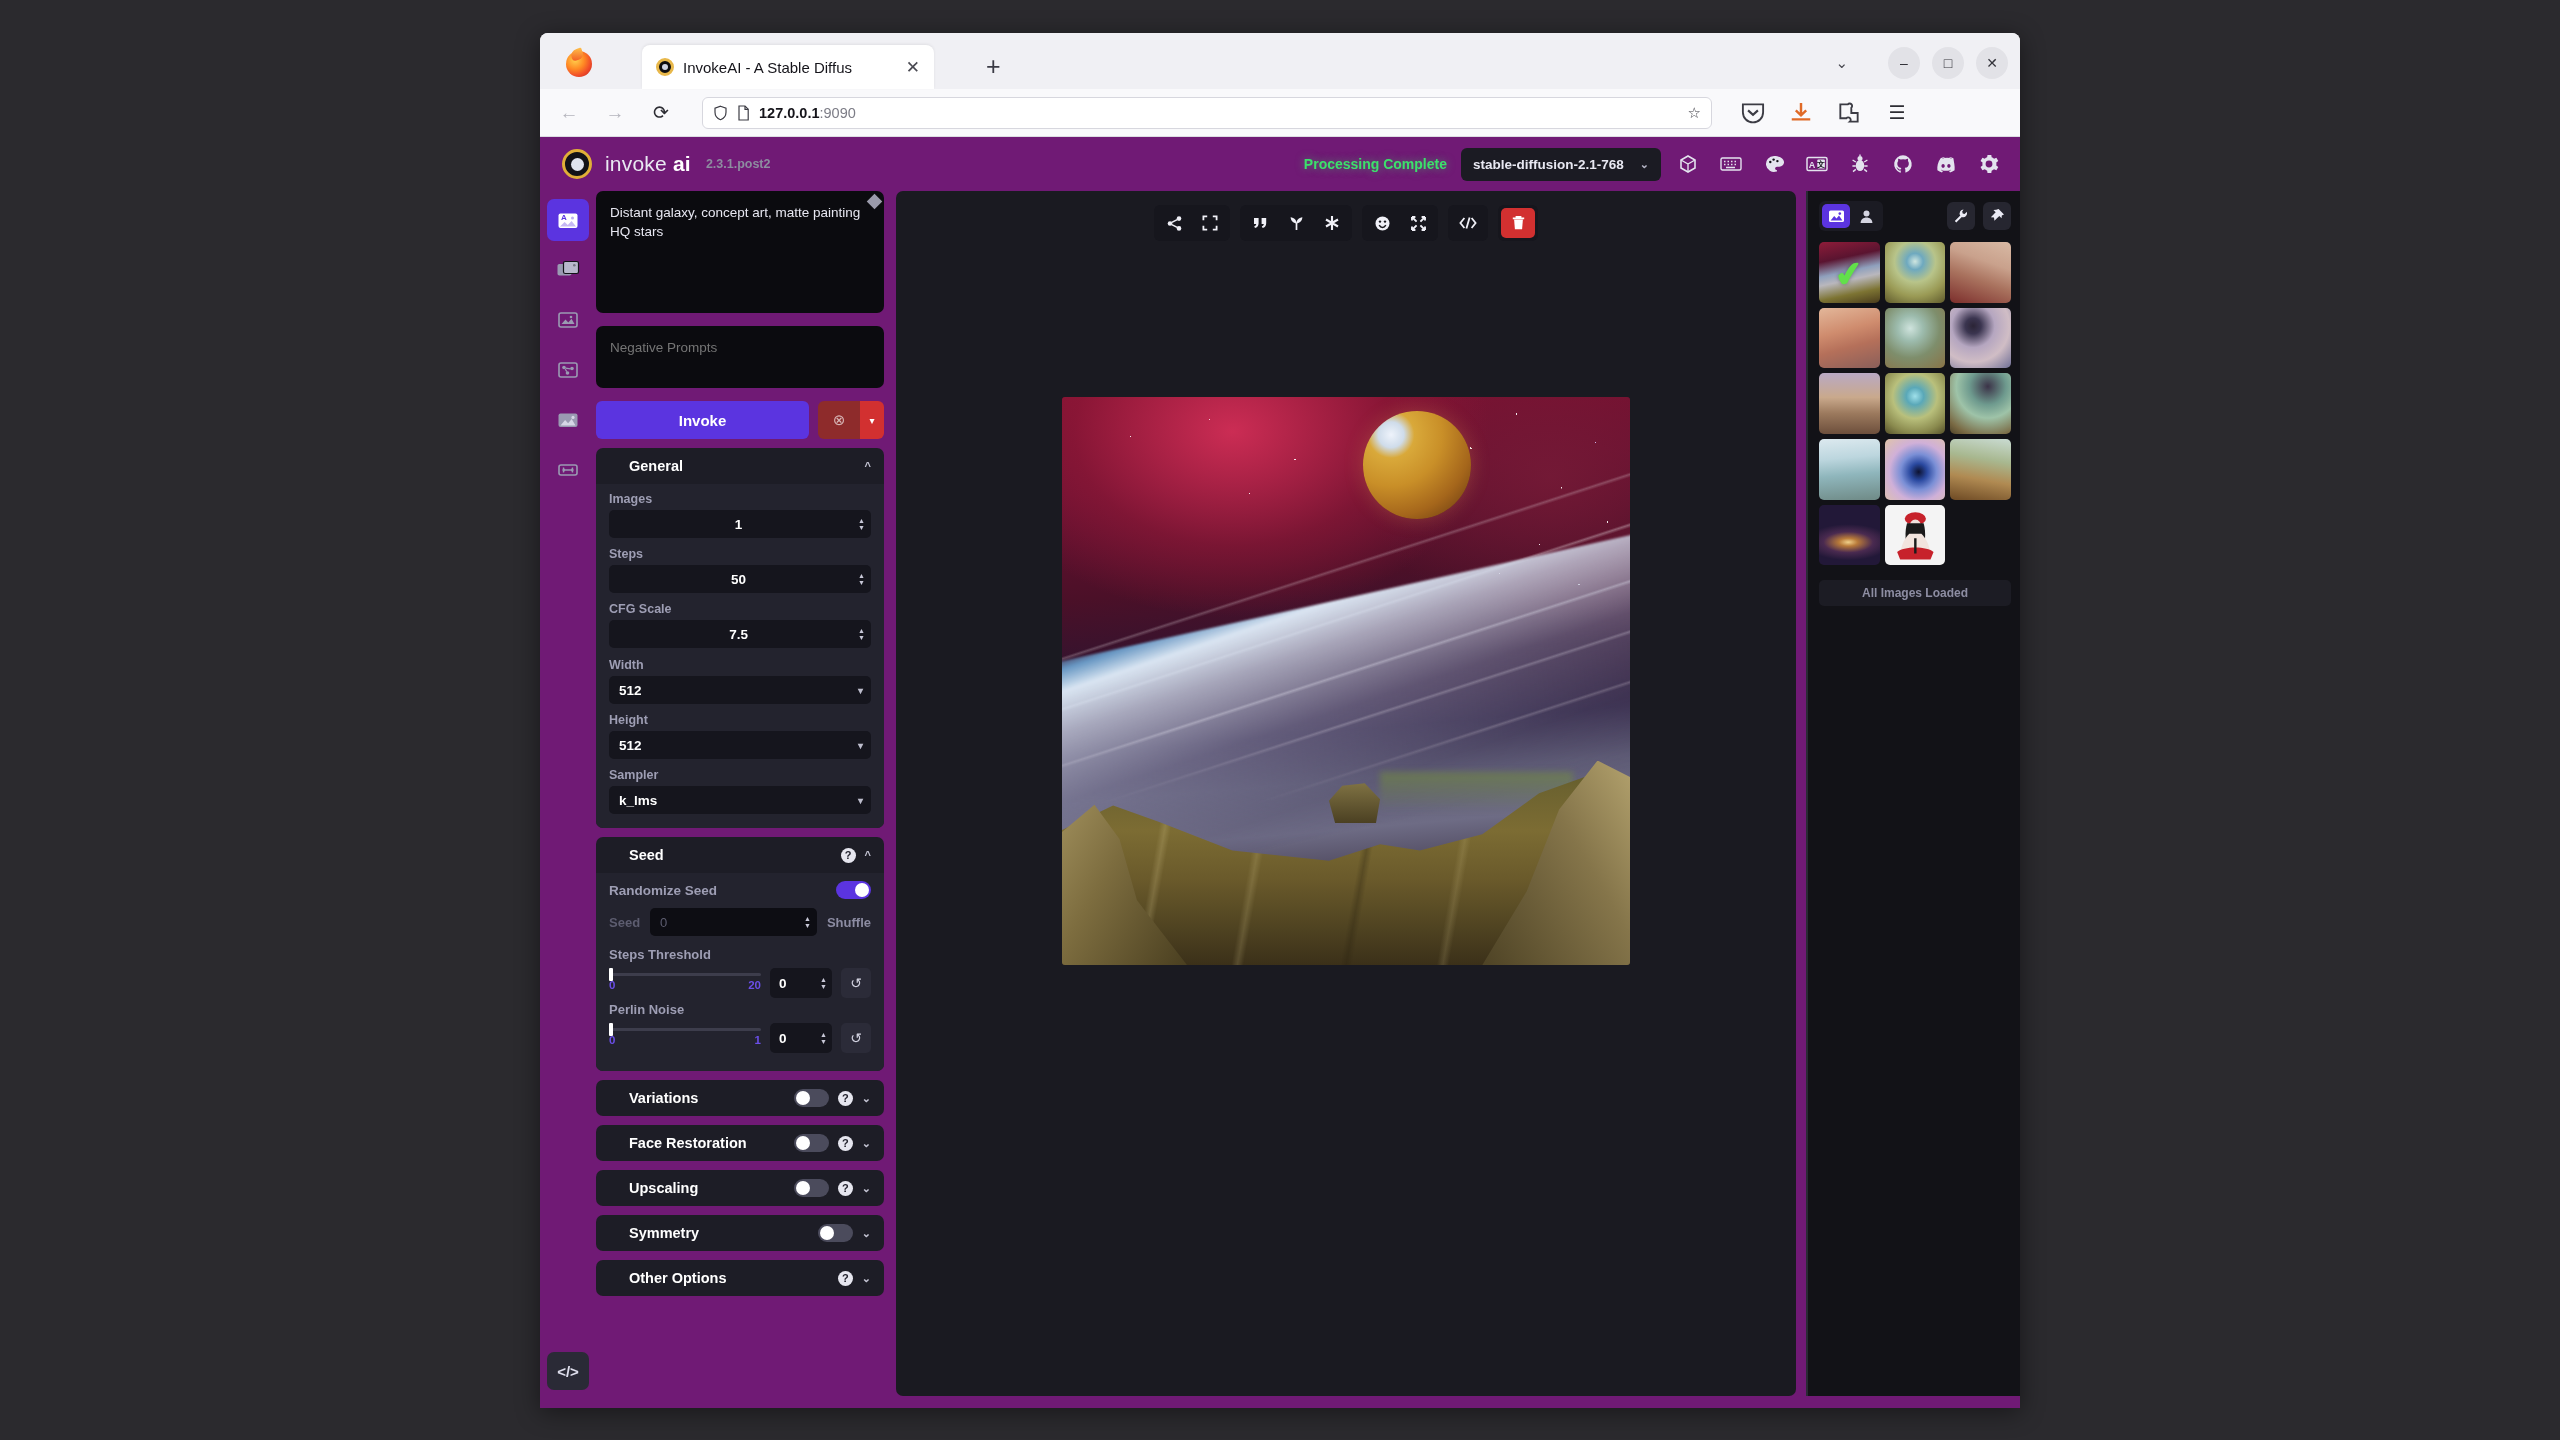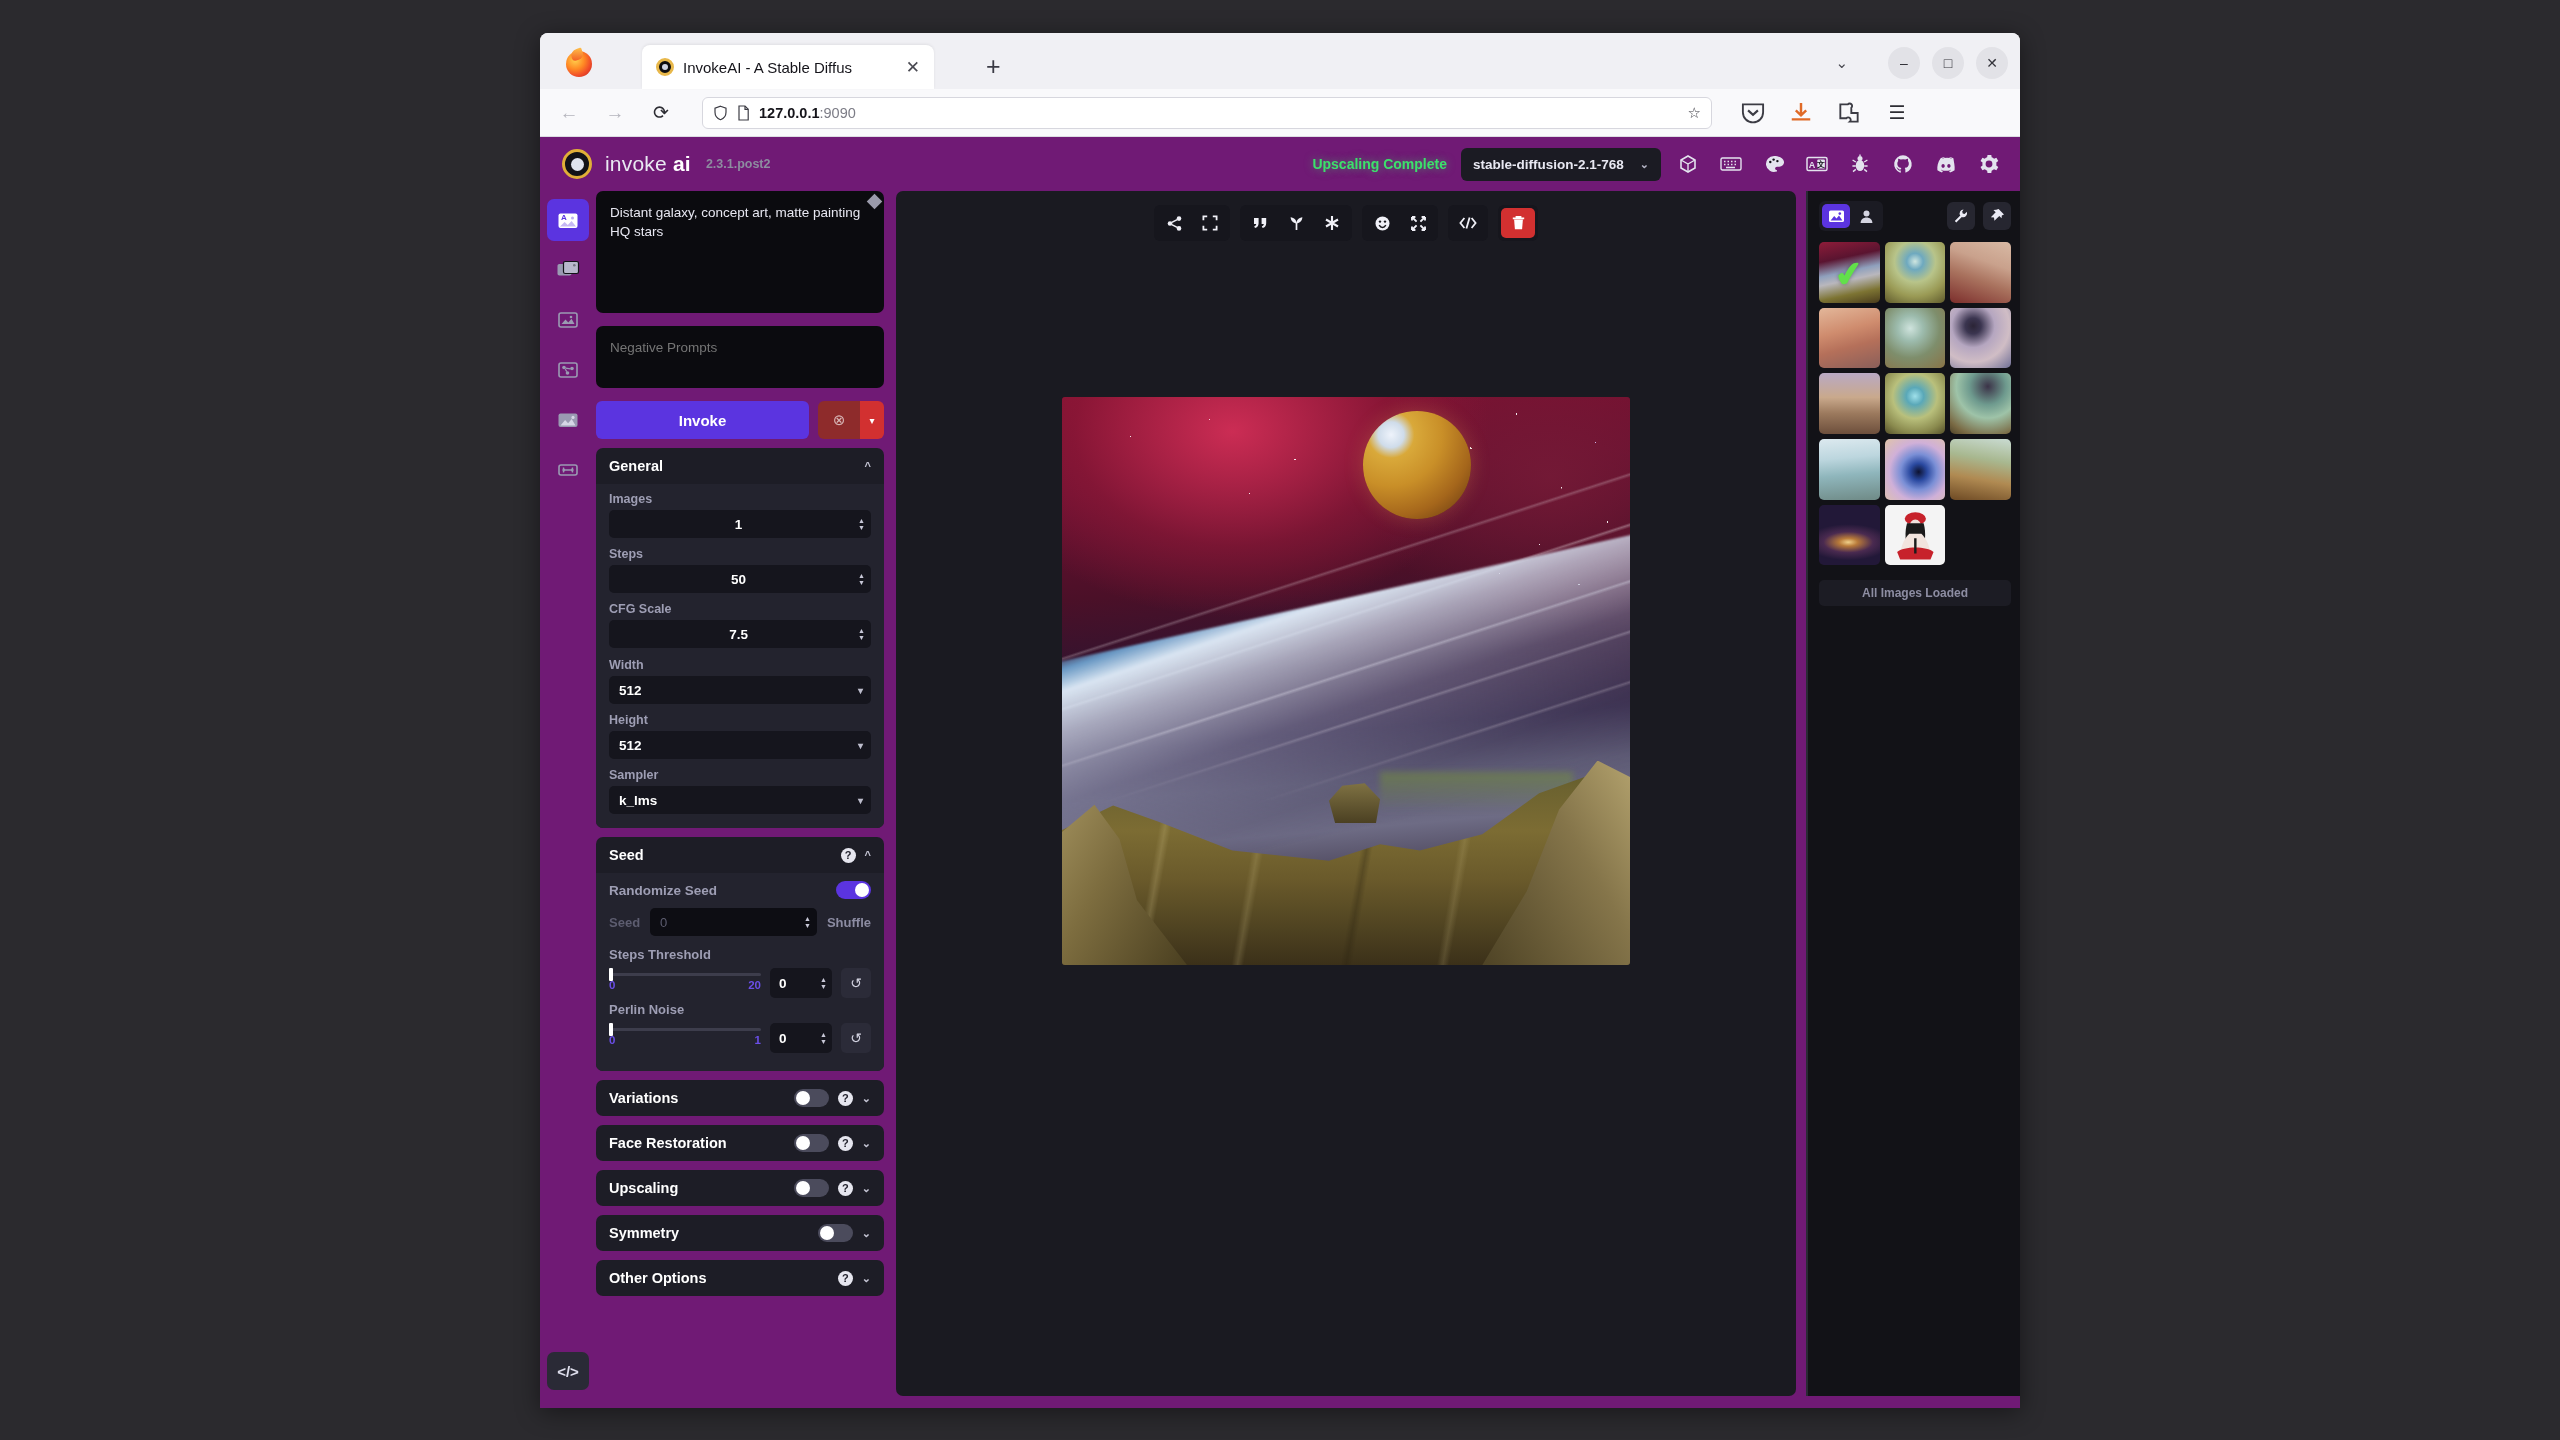--- a/index.html
+++ b/index.html
@@ -252,21 +252,21 @@
     background: #d23030; color: #fff;
     display: flex; align-items: center; justify-content: center;
     font-size: 10px;
   }
 
   .panel { background: #1d1d26; border-radius: 7px; overflow: hidden; flex: 0 0 auto; }
   .panel-head {
     height: 36px;
     display: flex; align-items: center;
     padding: 0 13px; gap: 9px;
-    font-size: 14.5px; font-weight: 700; color: #ffffff;
+    font-size: 14.5px; font-weight: 700; color: #ffffff; margin-left: 20px;
   }
   .panel-head .sp { flex: 1 1 auto; }
   .panel-body { padding: 8px 13px 14px; background: #23232e; }
   .chev { font-size: 11px; color: #c5c5d4; }
   .qmark {
     width: 15px; height: 15px; border-radius: 50%;
     background: #e6e6ef; color: #23232e;
     font-size: 11px; font-weight: 700;
     display: flex; align-items: center; justify-content: center;
   }
@@ -571,21 +571,21 @@
 
     <div class="app-header">
       <div class="brand">
         <span class="brand-mark">
             <i></i>
           </span>
         <span class="brand-name"><span>invoke</span> <b>ai</b></span>
         <span class="brand-ver">2.3.1.post2</span>
       </div>
       <div class="hdr-spacer"></div>
-      <div class="status-text">Upscaling Complete</div>
+      <div class="status-text">Processing Complete</div>
       <div class="model-select">
         <span>stable-diffusion-2.1-768</span>
         <span class="cv">⌄</span>
       </div>
       <div class="hdr-icons">
         <span class="hdr-ico">
           <svg width="20" height="20" viewBox="0 0 20 20">
               <path d="M10 2 17 6v8l-7 4-7-4V6z" fill="none" stroke="#e3e3ee" stroke-width="1.6"></path>
               <path d="M3 6l7 4 7-4M10 10v8" fill="none" stroke="#e3e3ee" stroke-width="1.4"></path>
             </svg>

